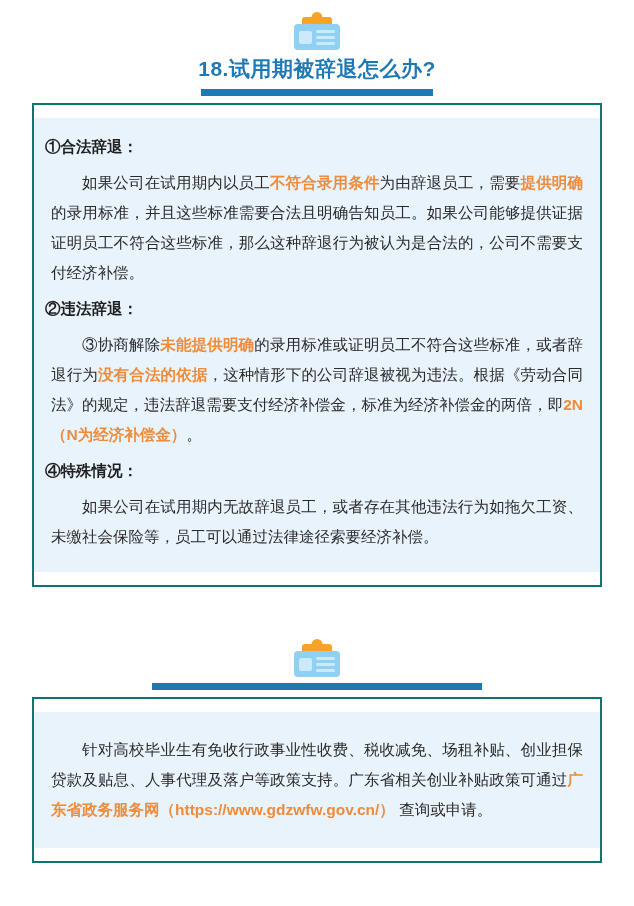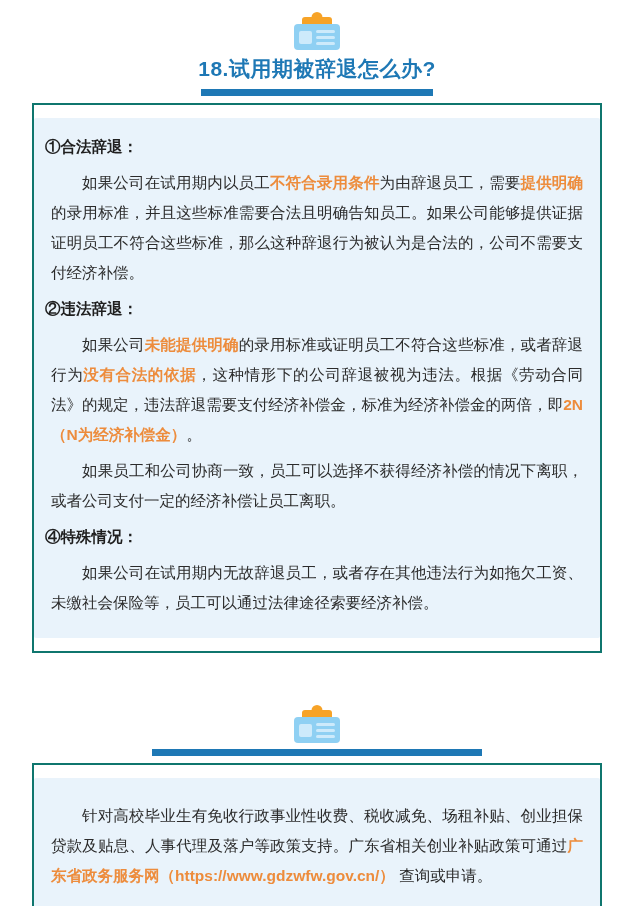--- a/index.html
+++ b/index.html
@@ -63,22 +63,21 @@
           </span>
       </span>
     </div>
     <h2 class="title">18.试用期被辞退怎么办?</h2>
     <div class="underline"></div>
     <div class="box">
       <div class="panel">
           <div class="bhead">①合法辞退：</div>
           <p class="bpara"><span>如果公司在试用期内以员工</span><span class="hl">不符合录用条件</span><span>为由辞退员工，需要</span><span class="hl">提供明确</span><span>的录用标准，并且这些标准需要合法且明确告知员工。如果公司能够提供证据证明员工不符合这些标准，那么这种辞退行为被认为是合法的，公司不需要支付经济补偿。</span></p>
           <div class="bhead">②违法辞退：</div>
-          <p class="bpara"><span>如果公司</span><span class="hl">未能提供明确</span><span>的录用标准或证明员工不符合这些标准，或者辞退行为</span><span class="hl">没有合法的依据</span><span>，这种情形下的公司辞退被视为违法。根据《劳动合同法》的规定，违法辞退需要支付经济补偿金，标准为经济补偿金的两倍，即</span><span class="hl">2N（N为经济补偿金）</span><span>。</span></p>
-          <p class="bpara"><span>如果员工和公司协商一致，员工可以选择不获得经济补偿的情况下离职，或者公司支付一定的经济补偿让员工离职。</span></p>
+          <p class="bpara"><span>③协商解除</span><span class="hl">未能提供明确</span><span>的录用标准或证明员工不符合这些标准，或者辞退行为</span><span class="hl">没有合法的依据</span><span>，这种情形下的公司辞退被视为违法。根据《劳动合同法》的规定，违法辞退需要支付经济补偿金，标准为经济补偿金的两倍，即</span><span class="hl">2N（N为经济补偿金）</span><span>。</span></p>
           <div class="bhead">④特殊情况：</div>
           <p class="bpara"><span>如果公司在试用期内无故辞退员工，或者存在其他违法行为如拖欠工资、未缴社会保险等，员工可以通过法律途径索要经济补偿。</span></p>
         </div>
     </div>
   </section>
 
   <section class="qa">
     <div class="icon">
       <span class="knob"></span>
       <span class="clip"></span>

